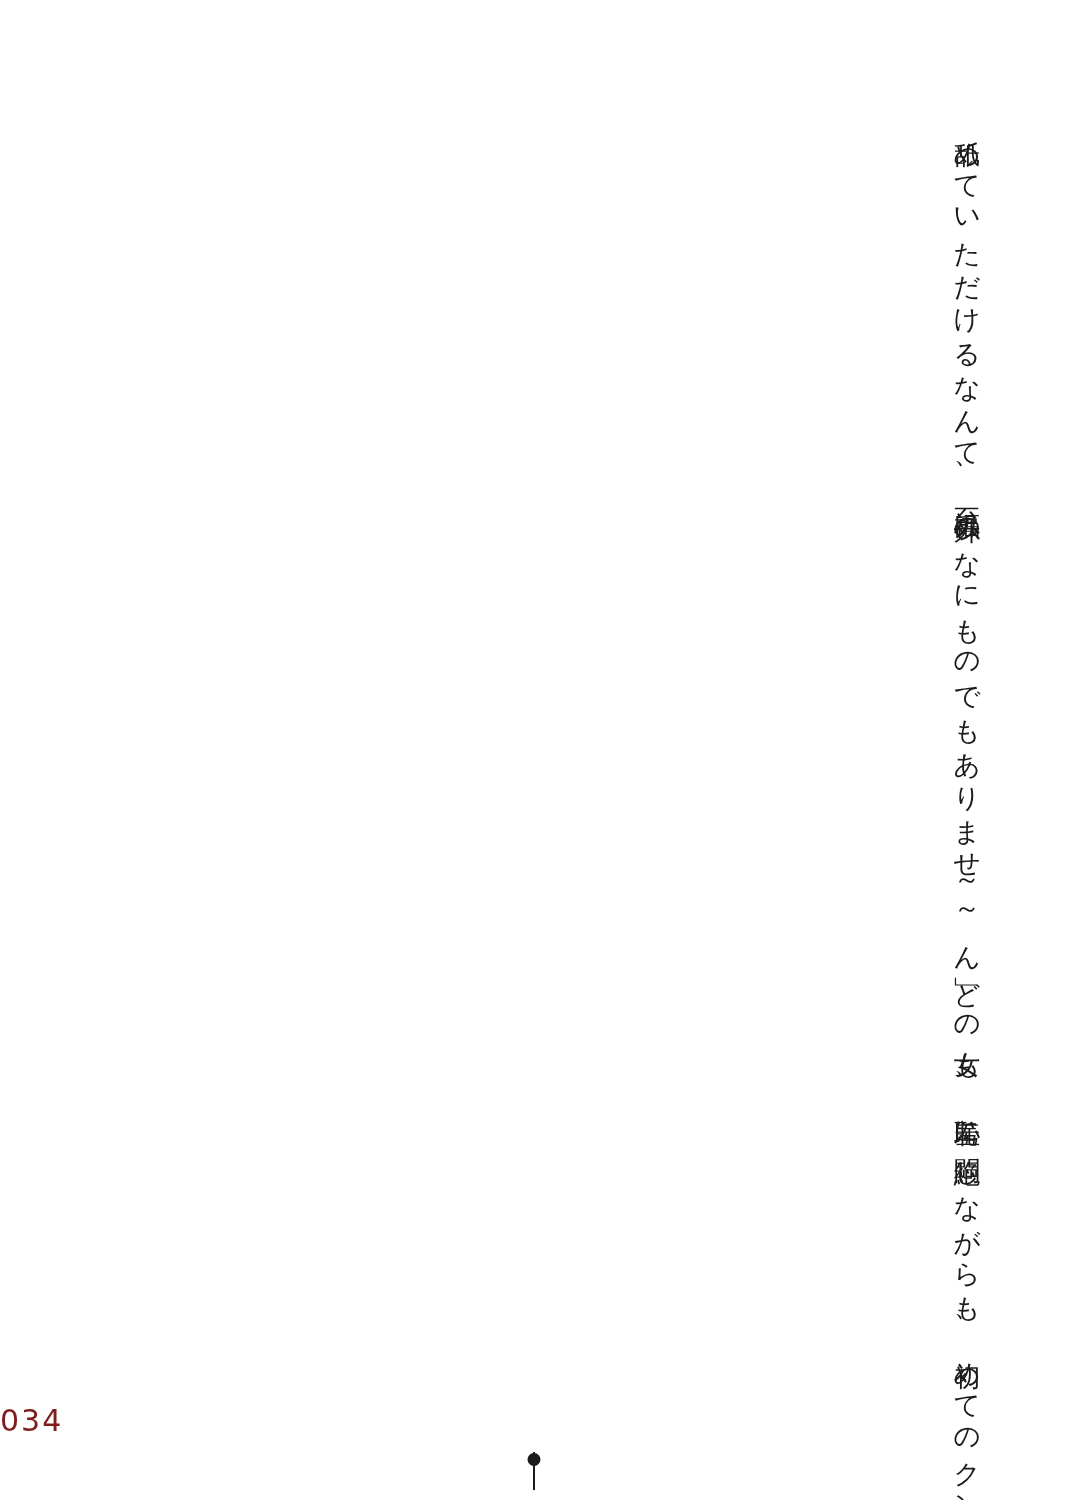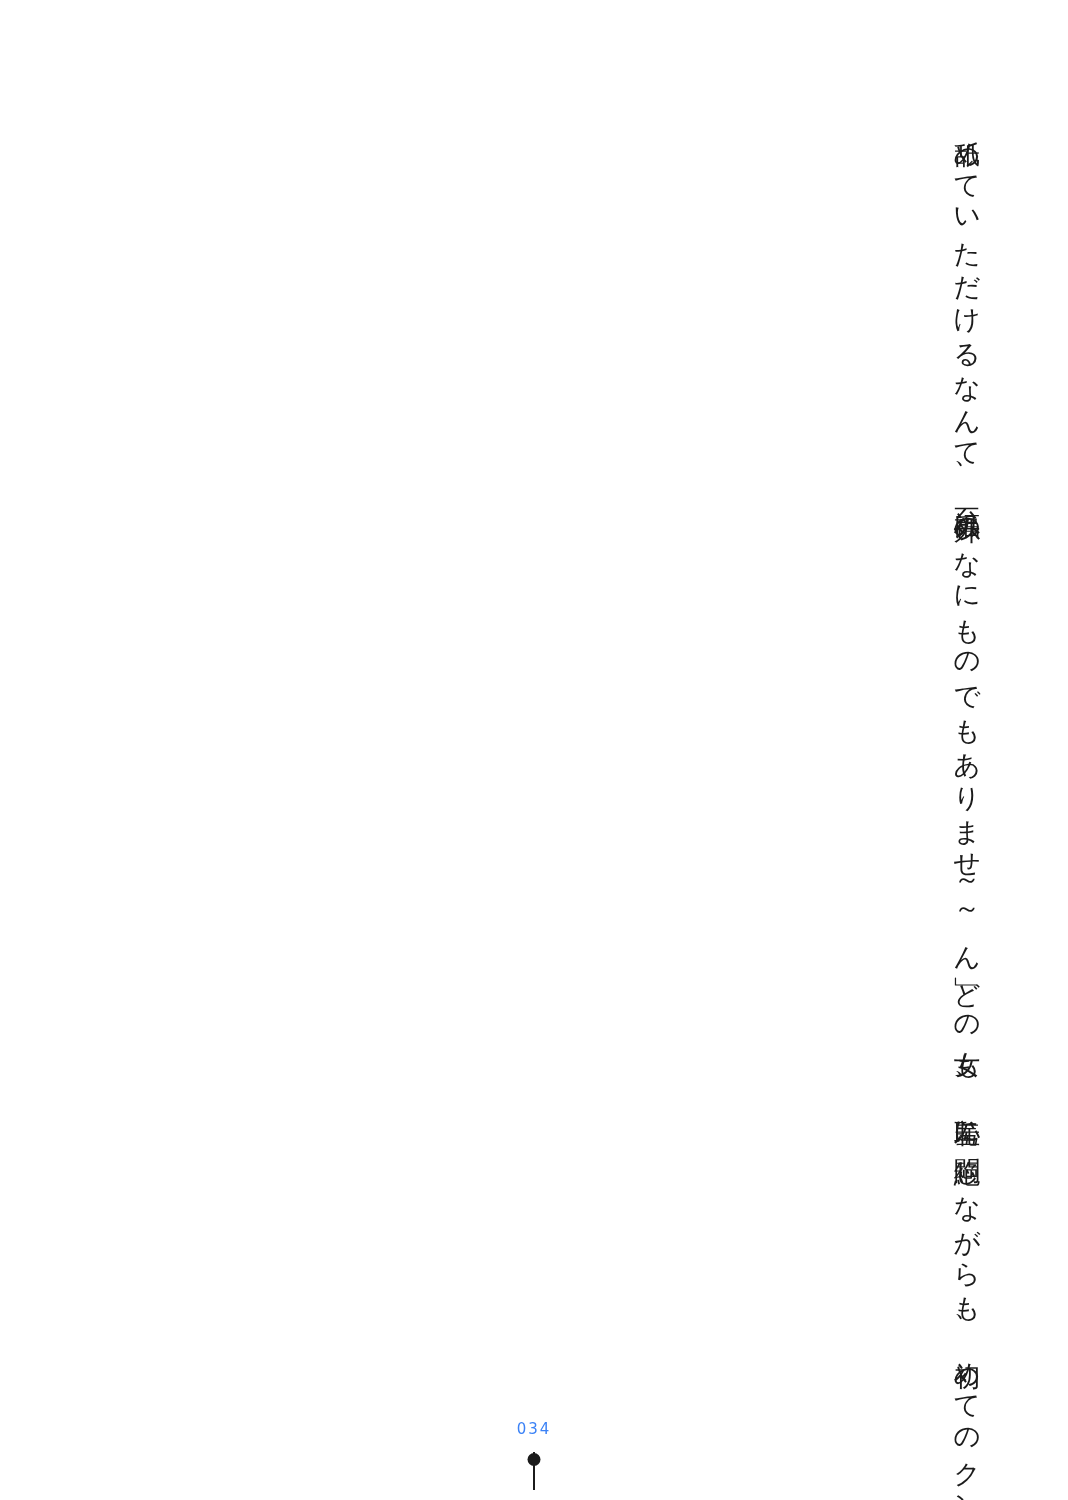--- a/index.html
+++ b/index.html
@@ -46,24 +46,24 @@
     font-family: "DejaVu Serif", "Liberation Serif", serif;
     font-weight: 500;
   }
 
   
   .folio {
     position: absolute;
     left: 0;
     right: 0;
     bottom: 62px;
-    text-align: center;
-    font-size: 15px;
+    text-align: left;
+    font-size: 30px;
     letter-spacing: 2px;
-    color: #3b82f6;
+    color: #7f1d1d;
     font-family: "DejaVu Sans", "Liberation Sans", sans-serif;
   }
 
   .folio-mark {
     position: absolute;
     left: 50%;
     bottom: 10px;
     transform: translateX(-50%);
     width: 2px;
     height: 38px;

